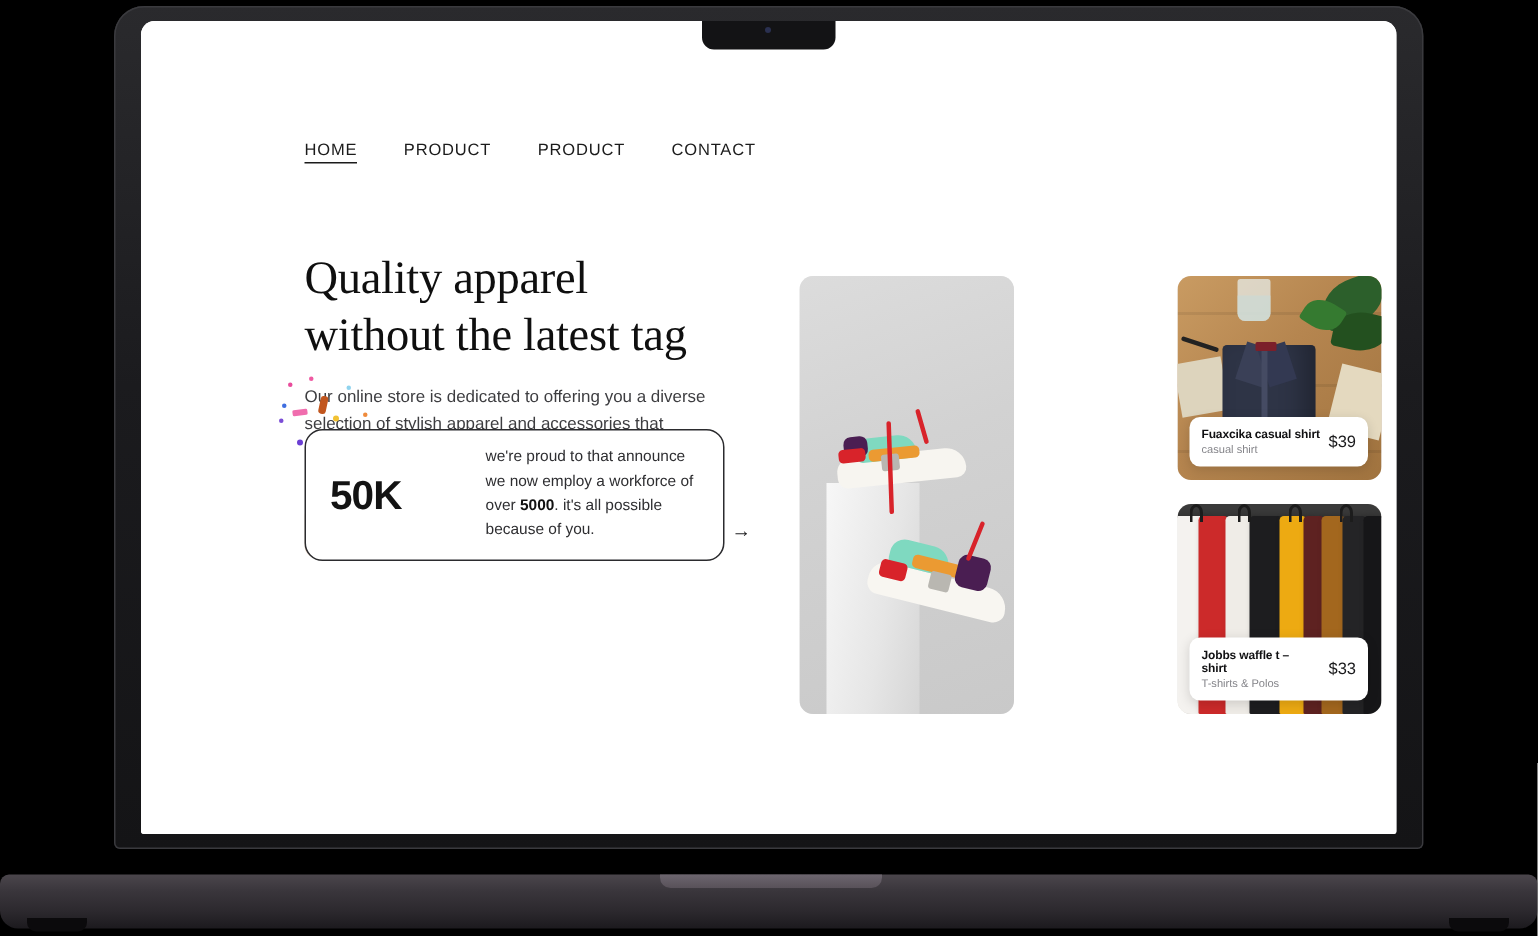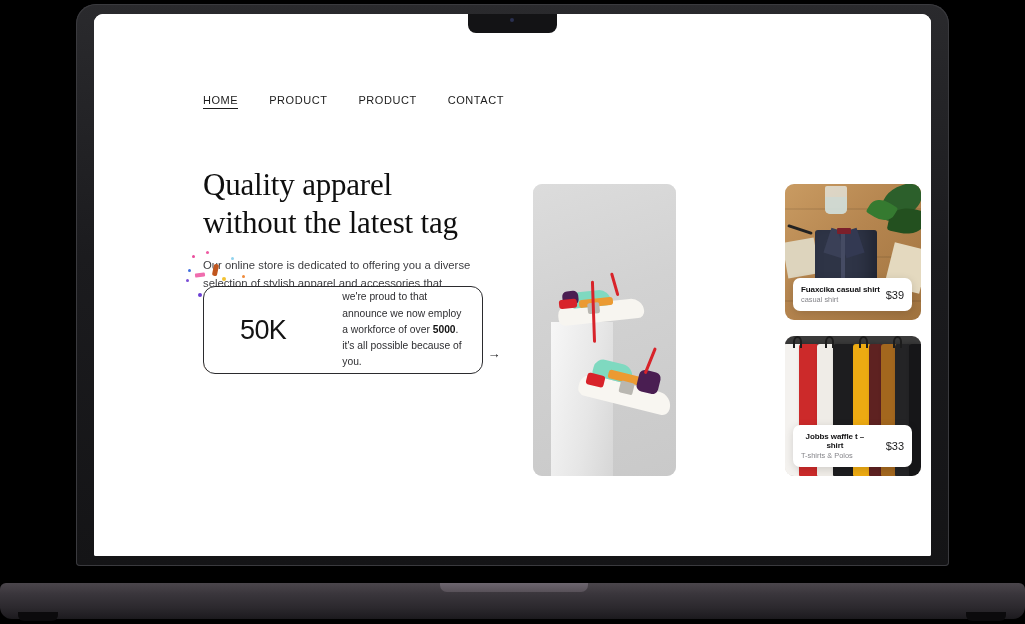--- a/index.html
+++ b/index.html
@@ -191,25 +191,24 @@
     border-radius: 12px;
     display: flex;
     align-items: center;
     padding: 0 16px;
     gap: 16px;
     background: #ffffff;
     z-index: 2;
   }
   #stats-number {
     font-size: 27px;
-    font-weight: 400;
+    font-weight: 700;
     color: #131313;
     letter-spacing: -0.6px;
     white-space: nowrap;
-    margin-left: 20px;
   }
   #stats-text {
     font-size: 10.3px;
     line-height: 1.58;
     color: #2e2e31;
     margin-left: 40px;
   }
   #stats-text b { font-weight: bold; color: #111; }
 
   
@@ -236,21 +235,21 @@
     box-shadow: 0 2px 8px rgba(0,0,0,0.14);
     display: flex;
     align-items: center;
     justify-content: space-between;
     z-index: 4;
   }
   #product-info-shoes { left: 10px; bottom: 10px; width: 124px; padding: 8px 9px; }
   #product-info-shirt { left: 8px; bottom: 9px; width: 119px; padding: 7px 8px; }
   #product-info-tshirt { left: 8px; bottom: 9px; width: 119px; padding: 7px 8px; gap: 17px; }
 
-  .product-title { font-size: 8px; font-weight: bold; color: #101012; letter-spacing: -0.1px; text-align: center; }
+  .product-title { font-size: 8px; font-weight: bold; color: #101012; letter-spacing: -0.1px; }
   .product-subtitle { font-size: 7.4px; color: #85858a; margin-top: 1px; }
   .product-price { font-size: 11px; color: #1a1a1c; font-weight: 400; }
 
   
   #shoe-photo { position: absolute; inset: 0; background: linear-gradient(160deg,#dcdcdc 0%,#d2d2d2 40%,#c9c9c9 100%); }
   #shoe-pedestal {
     position: absolute; left: 18px; top: 138px; width: 62px; height: 154px;
     background: linear-gradient(100deg,#f7f7f7 0%, #e6e6e6 60%, #d6d6d6 100%);
   }
   .shoe { position: absolute; }

